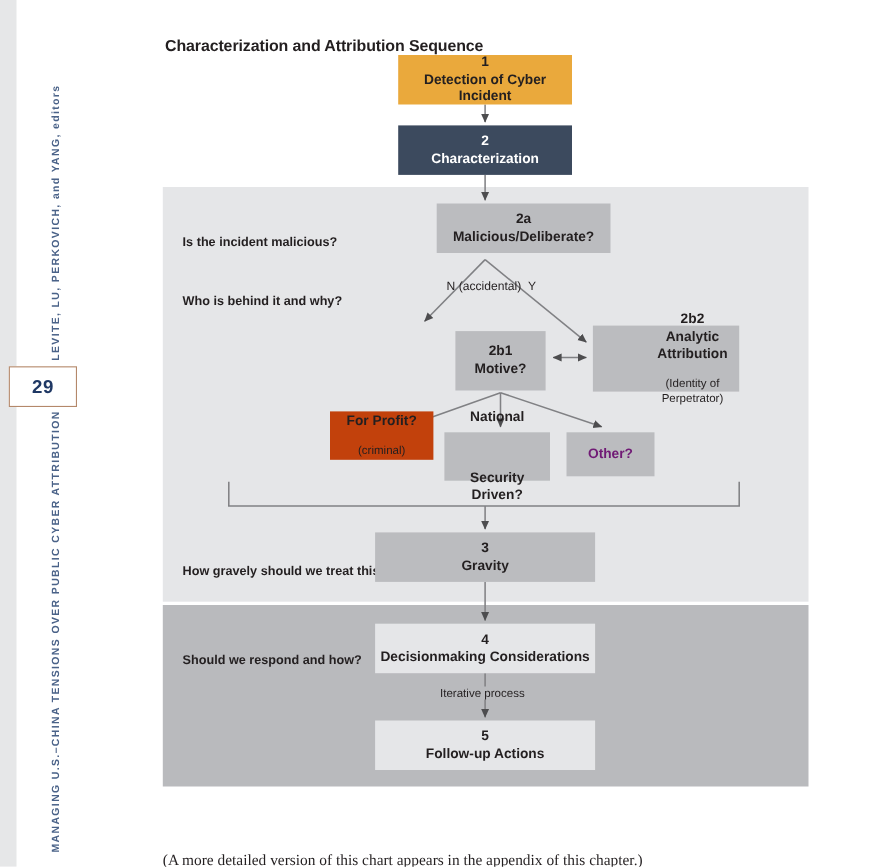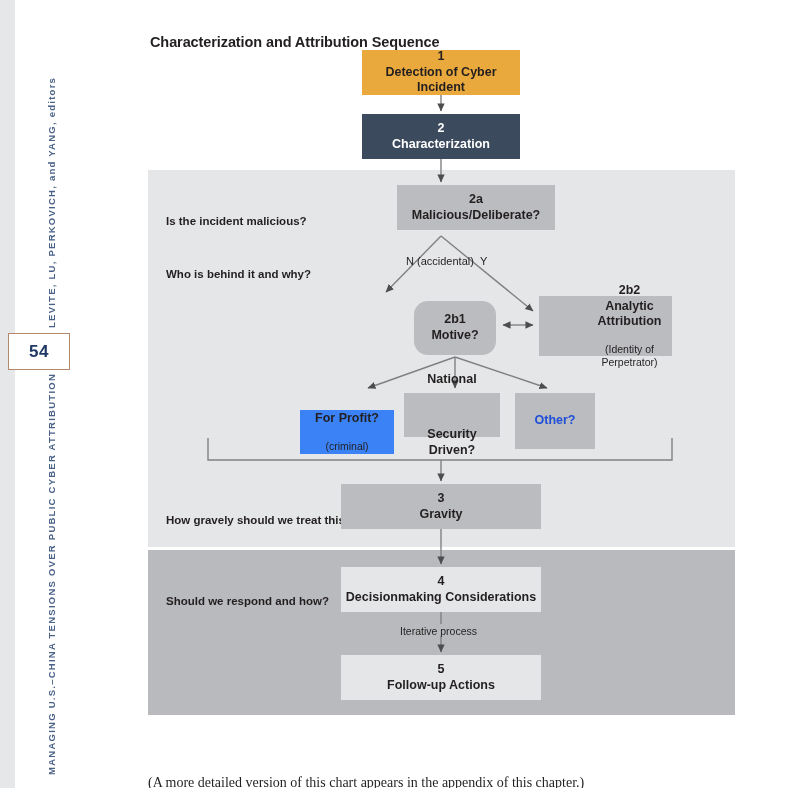--- a/index.html
+++ b/index.html
@@ -48,25 +48,25 @@
     display:flex;flex-direction:column;align-items:center;justify-content:center;
     text-align:center;line-height:1.25;
   }
   .box .num{font-size:12.5px;font-weight:bold;}
   .box .lbl{font-size:12.5px;font-weight:bold;}
   .box .sub{font-size:10.5px;font-weight:normal;margin-top:13px;}
 
   .b1{left:362px;top:50px;width:158px;height:45px;background:#eaa93c;color:#231f20;}
   .b2{left:362px;top:114px;width:158px;height:45px;background:#3c4a5e;color:#ffffff;}
   .b2a{left:362px;top:185px;width:158px;height:45px;background:#bbbcbf;color:#231f20;margin-left:35px;}
-  .b2b1{left:414px;top:301px;width:82px;height:54px;background:#bbbcbf;color:#231f20;border-radius:14px;}
+  .b2b1{left:414px;top:301px;width:82px;height:54px;background:#bbbcbf;color:#231f20;}
   .b2b2{left:539px;top:296px;width:133px;height:60px;background:#bbbcbf;color:#231f20;padding-left:48px;}
-  .b-profit{left:300px;top:410px;width:94px;height:44px;background:#3b82f6;color:#231f20;}
+  .b-profit{left:300px;top:374px;width:94px;height:44px;background:#c2410c;color:#231f20;}
   .b-nat{left:404px;top:393px;width:96px;height:44px;background:#bbbcbf;color:#231f20;gap:40px;}
-  .b-other{left:515px;top:393px;width:80px;height:56px;background:#bbbcbf;color:#1d4ed8;}
+  .b-other{left:515px;top:393px;width:80px;height:40px;background:#bbbcbf;color:#701a75;}
   .b3{left:341px;top:484px;width:200px;height:45px;background:#bbbcbf;color:#231f20;}
   .b4{left:341px;top:567px;width:200px;height:45px;background:#e5e6e8;color:#231f20;}
   .b5{left:341px;top:655px;width:200px;height:45px;background:#e5e6e8;color:#231f20;}
 
   
   .qtext{position:absolute;font-size:11.5px;font-weight:bold;color:#231f20;white-space:nowrap;margin-top:12px;}
   .q1{left:166px;top:203px;}
   .q2{left:166px;top:256px;}
   .q3{left:166px;top:502px;}
   .q4{left:166px;top:583px;}
@@ -82,21 +82,21 @@
 </style>
 </head>
 <body>
 
 <div class="page">
 
   <div class="left-strip"></div>
 
   <div class="side-text side-top">LEVITE, LU, PERKOVICH, and YANG, editors</div>
 
-  <div class="folio">54</div>
+  <div class="folio">29</div>
 
   <div class="side-text side-bottom">MANAGING U.S.–CHINA TENSIONS OVER PUBLIC CYBER ATTRIBUTION</div>
 
   <div class="fig-title">Characterization and Attribution Sequence</div>
 
   <div class="panel panel-light"></div>
   <div class="panel panel-dark"></div>
 
   <svg class="wires" viewBox="0 0 800 788" xmlns="http://www.w3.org/2000/svg">
     <defs>

